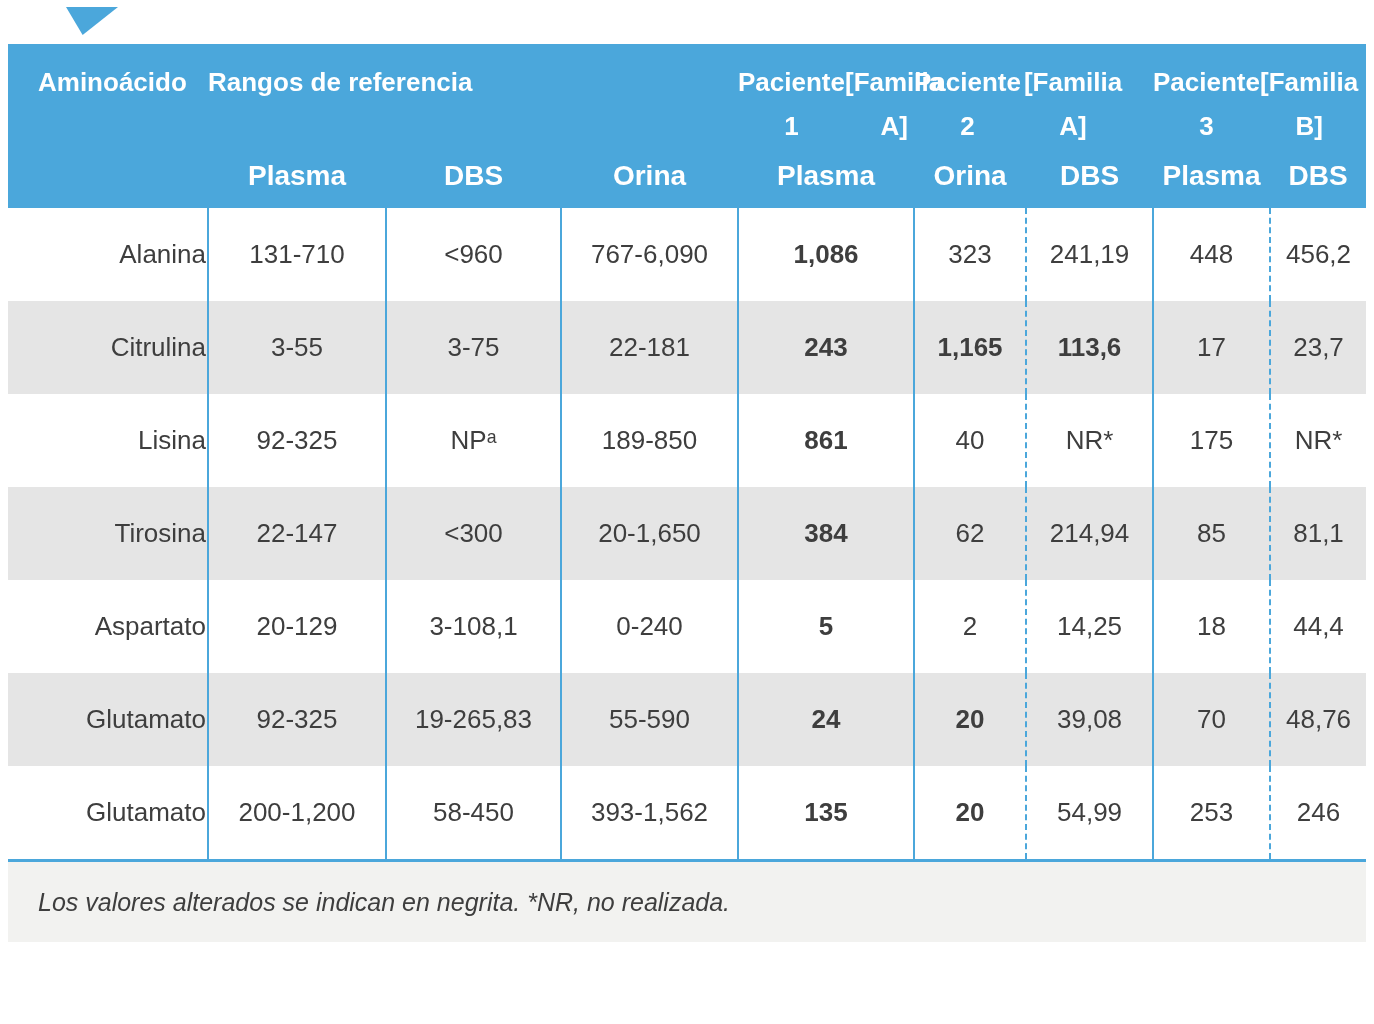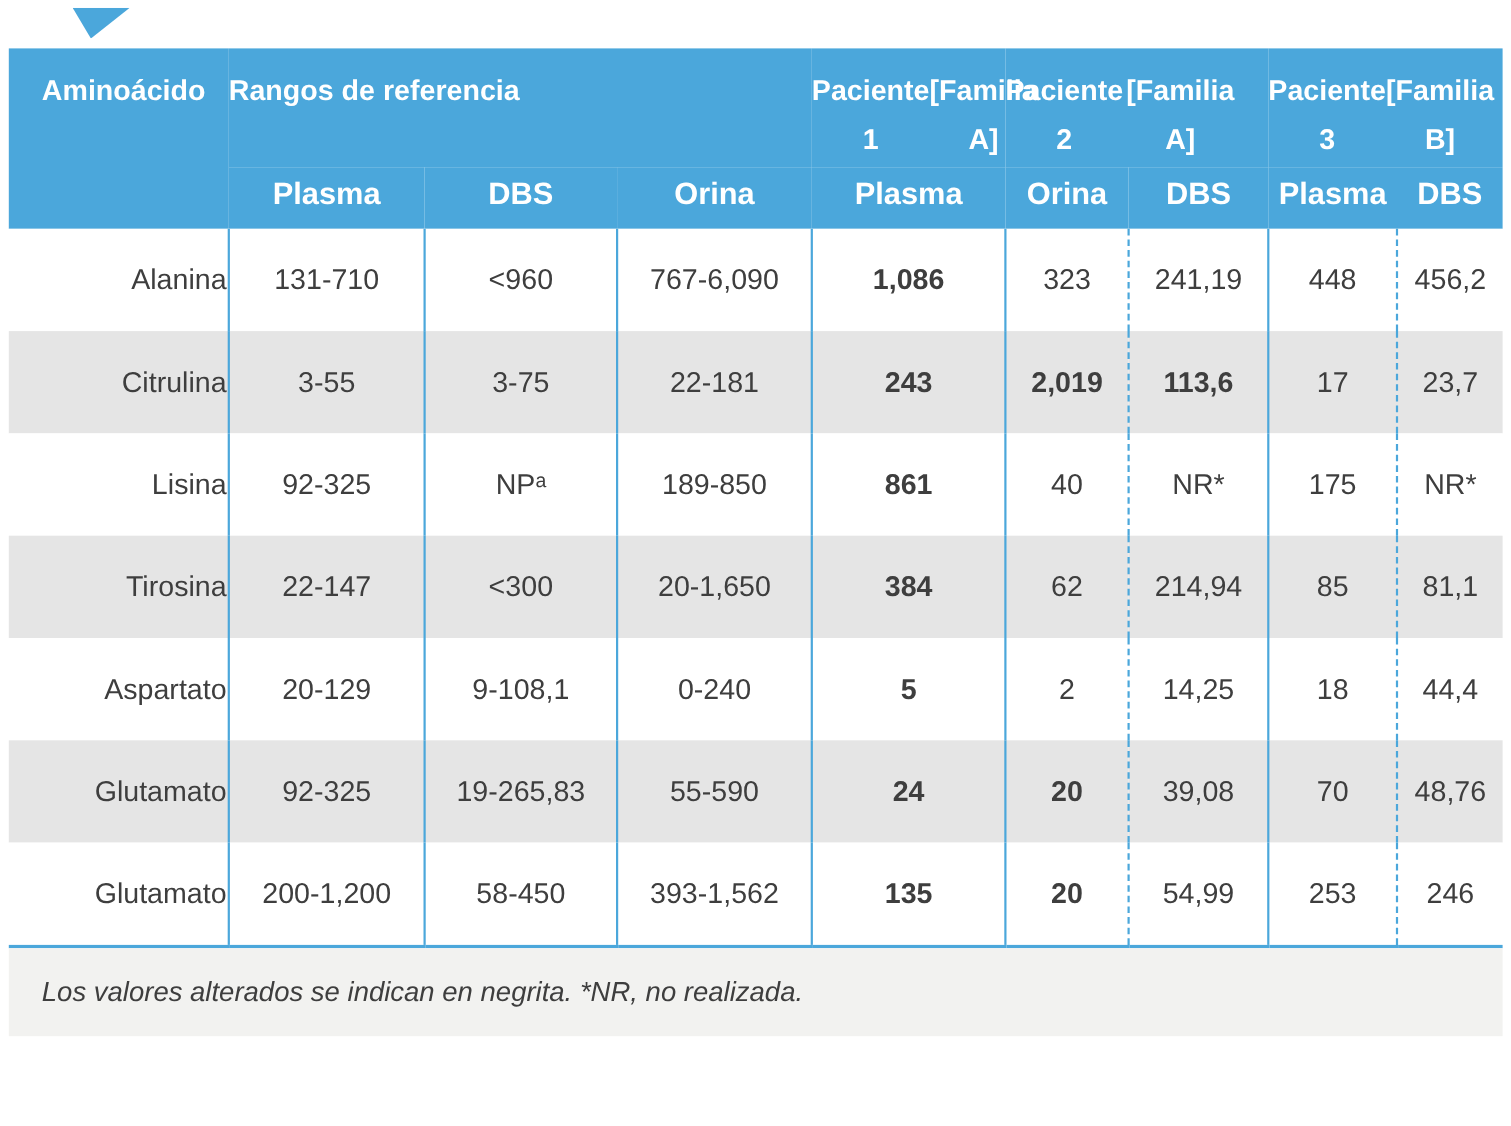--- a/index.html
+++ b/index.html
@@ -131,21 +131,21 @@
             <td class="bd">241,19</td>
             <td class="bl">448</td>
             <td class="bd">456,2</td>
           </tr>
           <tr class="even">
             <td class="name">Citrulina</td>
             <td class="bl">3-55</td>
             <td class="bl">3-75</td>
             <td class="bl">22-181</td>
             <td class="bl b">243</td>
-            <td class="bl b">2,019</td>
+            <td class="bl b">1,165</td>
             <td class="bd b">113,6</td>
             <td class="bl">17</td>
             <td class="bd">23,7</td>
           </tr>
           <tr class="odd">
             <td class="name">Lisina</td>
             <td class="bl">92-325</td>
             <td class="bl">NPᵃ</td>
             <td class="bl">189-850</td>
             <td class="bl b">861</td>
@@ -161,21 +161,21 @@
             <td class="bl">20-1,650</td>
             <td class="bl b">384</td>
             <td class="bl">62</td>
             <td class="bd">214,94</td>
             <td class="bl">85</td>
             <td class="bd">81,1</td>
           </tr>
           <tr class="odd">
             <td class="name">Aspartato</td>
             <td class="bl">20-129</td>
-            <td class="bl">9-108,1</td>
+            <td class="bl">3-108,1</td>
             <td class="bl">0-240</td>
             <td class="bl b">5</td>
             <td class="bl">2</td>
             <td class="bd">14,25</td>
             <td class="bl">18</td>
             <td class="bd">44,4</td>
           </tr>
           <tr class="even">
             <td class="name">Glutamato</td>
             <td class="bl">92-325</td>

